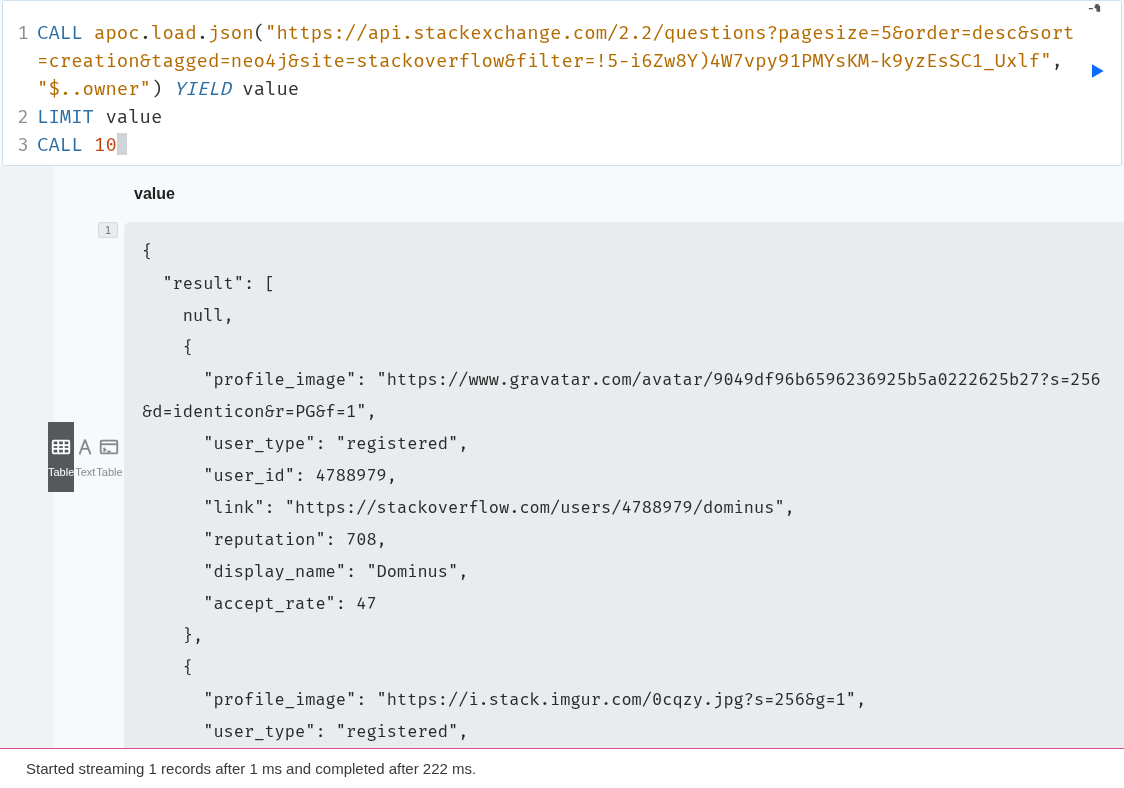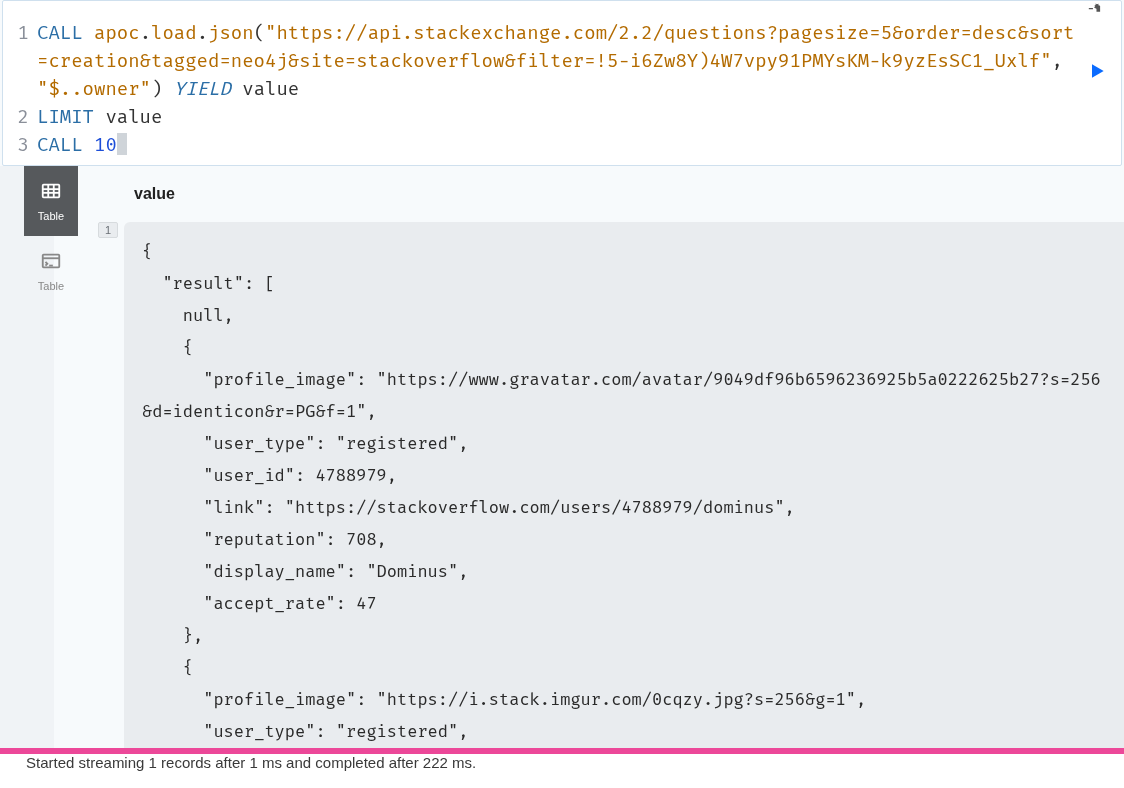--- a/index.html
+++ b/index.html
@@ -11,35 +11,35 @@
   .editor { display: flex; position: relative; }
   .gutters { display: flex; flex-direction: column; padding: 0 8px 6px 8px; user-select: none; }
   .gutter-line { font-family: "Fira Mono","Menlo","Consolas",monospace; font-size: 19px; line-height: 28px; color: #8a8f99; text-align: right; min-width: 18px; }
   .gutter-line.l1 { height: 84px; }
   .editor-body { flex: 1; font-family: "Fira Mono","Menlo","Consolas",monospace; font-size: 19px; line-height: 28px; white-space: pre-wrap; word-break: break-all; padding: 0 36px 6px 0; color: #333; }
   .kw { color: #2b6ea6; }
   .fn1 { color: #b36b00; text-align: center; }
   .str { color: #b36b00; }
   .yield { color: #2b6ea6; font-style: italic; }
   .ident { color: #333; }
-  .num { color: #1d4ed8; }
+  .num { color: #c2410c; }
   .run-btn { position: absolute; right: 14px; top: 42px; color: #0a6bff; cursor: pointer; }
   .main { flex: 1; display: flex; overflow: hidden; }
-  .sidebar { width: 54px; background: #f0f3f6; display: flex; flex-direction: column; align-items: center; padding-left: 48px; }
+  .sidebar { width: 54px; background: #f0f3f6; display: flex; flex-direction: row; align-items: center; padding-left: 48px; }
   .side-tab { width: 54px; height: 70px; display: flex; flex-direction: column; align-items: center; justify-content: center; gap: 4px; cursor: pointer; color: #888; }
   .side-tab.active { background: #56595c; color: #fff; }
   .side-label { font-size: 11px; }
   .results { flex: 1; display: flex; flex-direction: column; overflow: hidden; }
   .results-header { height: 56px; display: flex; align-items: center; padding-left: 80px; }
   .col-label { font-weight: 700; font-size: 16px; color: #222; }
   .results-body { flex: 1; display: flex; overflow: hidden; }
   .row-gutter { width: 70px; display: flex; flex-direction: column; align-items: flex-end; padding-right: 6px; }
   .row-num { background: #e9ecef; border: 1px solid #d7dbde; color: #6a6f75; font-size: 11px; padding: 1px 6px; border-radius: 2px; margin-top: 0; }
   .json-cell { flex: 1; background: #e9ecef; border-radius: 6px 0 0 0; padding: 14px 18px; font-family: "Fira Mono","Menlo","Consolas",monospace; font-size: 17px; line-height: 32px; color: #2a2a2a; overflow: hidden; white-space: pre-wrap; word-break: break-all; }
-  .statusbar { height: 40px; border-top: 6px solid #ec4899; display: flex; padding: 0 26px; font-size: 15px; color: #3a3a3a; background: #fff; }
+  .statusbar { height: 40px; border-top: 1px solid #ec4899; display: flex; align-items: center; padding: 0 26px; font-size: 15px; color: #3a3a3a; background: #fff; }
   .cursor-block { display: inline-block; width: 10px; height: 22px; background: #cfd4d9; vertical-align: -4px; }
 </style>
 </head>
 <body>
 
 <div class="frame">
 
   <div class="editor-wrap">
     <div class="pin-row">
       <span class="pin" title="Pin">
@@ -77,20 +77,28 @@
               <line x1="3" y1="14" x2="21" y2="14"></line>
               <line x1="9" y1="5" x2="9" y2="19"></line>
               <line x1="15" y1="5" x2="15" y2="19"></line>
             </svg>
         </span>
         <span class="side-label">Table</span>
       </div>
       <div class="side-tab">
         <span>
           <svg width="22" height="22" viewBox="0 0 24 24" fill="none" stroke="#888" stroke-width="2">
+              <path d="M12 4l-6 16M12 4l6 16M8 14h8"></path>
+            </svg>
+        </span>
+        <span class="side-label">Text</span>
+      </div>
+      <div class="side-tab">
+        <span>
+          <svg width="22" height="22" viewBox="0 0 24 24" fill="none" stroke="#888" stroke-width="2">
               <rect x="3" y="5" width="18" height="14" rx="1"></rect>
               <line x1="3" y1="9" x2="21" y2="9"></line>
               <path d="M6 13l2 2-2 2"></path>
               <line x1="10" y1="17" x2="14" y2="17"></line>
             </svg>
         </span>
         <span class="side-label">Table</span>
       </div>
     </div>
 

